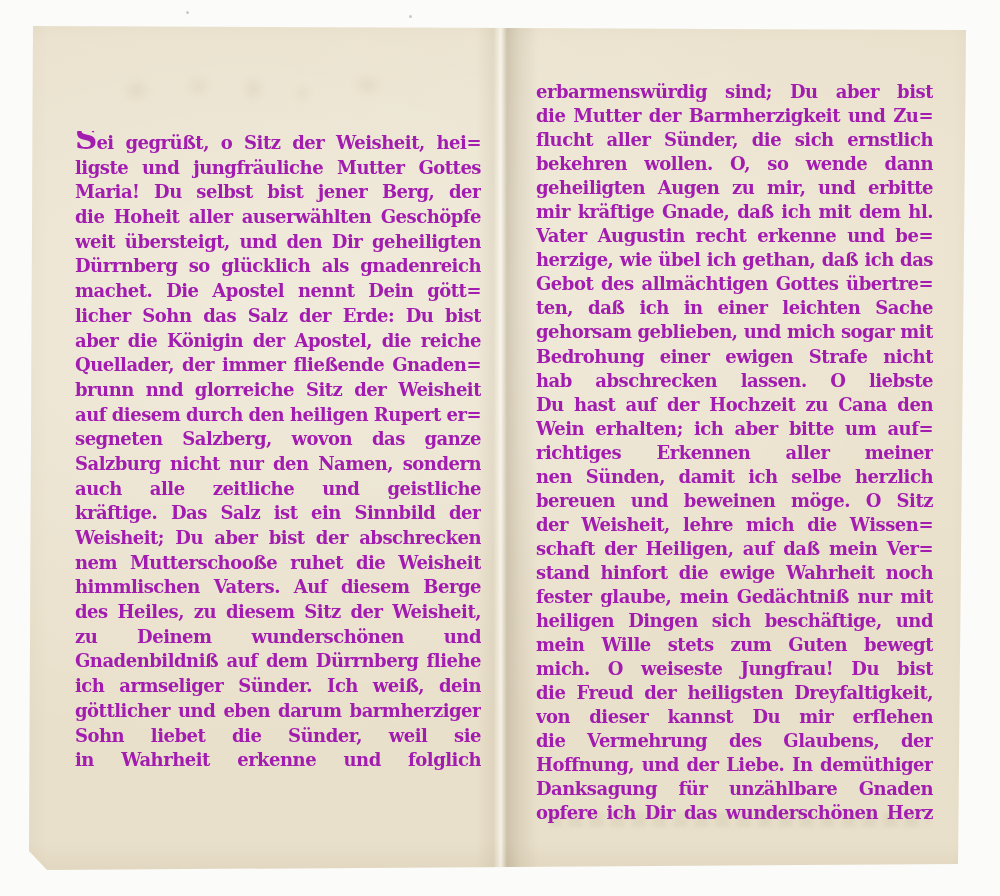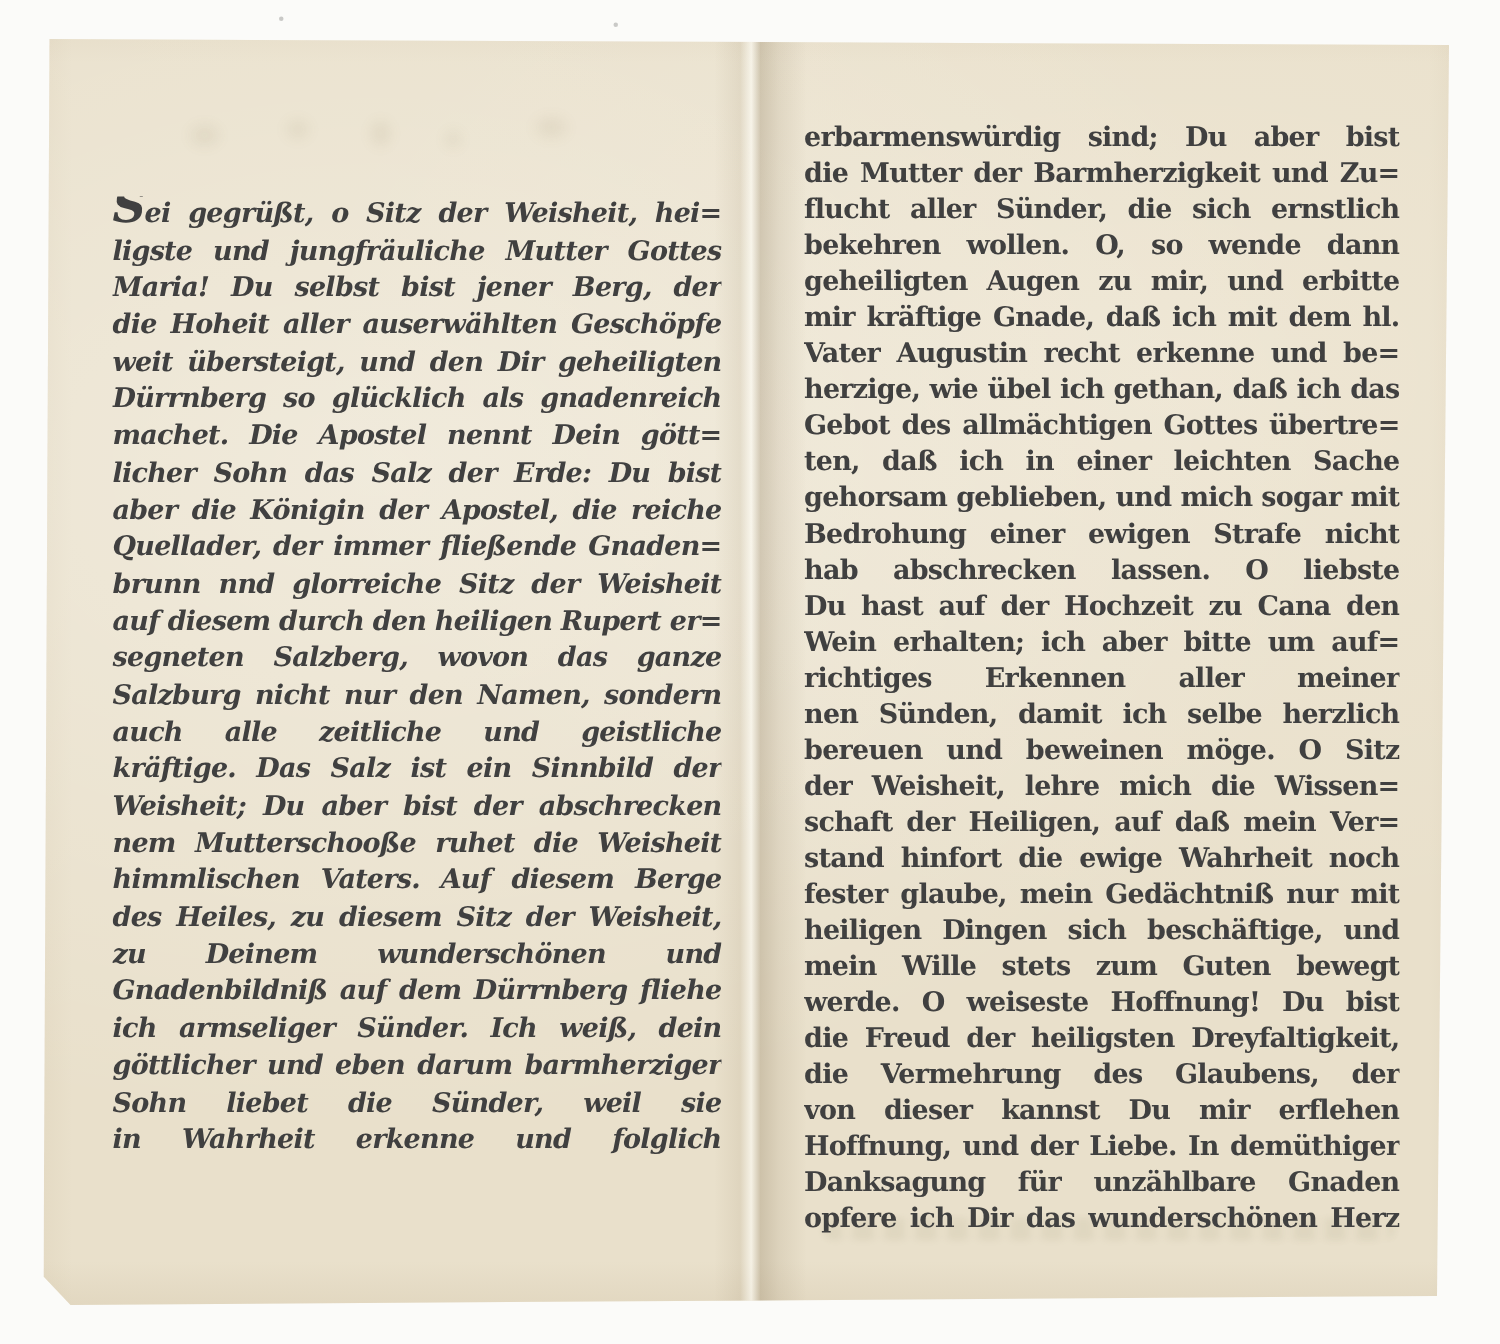--- a/index.html
+++ b/index.html
@@ -44,27 +44,27 @@
       radial-gradient(14px 17px at 46% 56%, rgba(128,112,74,.23), transparent 70%),
       radial-gradient(12px 13px at 60% 62%, rgba(128,112,74,.18), transparent 70%),
       radial-gradient(21px 15px at 79% 50%, rgba(128,112,74,.22), transparent 70%);
   }
   .ghost-bottom {
     position:absolute; left:548px; top:812px; width:382px; height:15px;
     filter:blur(2px); opacity:.45; border-radius:8px; pointer-events:none;
     background:repeating-linear-gradient(90deg,
       rgba(128,124,84,.20) 0 13px, rgba(128,124,84,.04) 13px 21px);
   }
-  .page { position:absolute; color:#404040; font-weight:700; letter-spacing:-0.5px; }
+  .page { position:absolute; color:#a21caf; font-weight:700; letter-spacing:-0.5px; }
   .page .line {
     text-align:justify; text-align-last:justify;
     overflow:hidden; white-space:normal;
   }
   .page-left  { left:75px;  top:131px; width:406px; font-size:18px; }
-  .page-left  .line { line-height:24.7px; height:24.7px;font-style:italic; }
+  .page-left  .line { line-height:24.7px; height:24.7px; }
   .page-right { left:536px; top:80px;  width:397px; font-size:18px; }
   .page-right .line { line-height:24.05px; height:24.05px; }
   .initial { font-size:31px; line-height:0; letter-spacing:-1px; }
 </style>
 </head>
 <body>
 
 <div class="scene">
   <div class="dust" style="left:186px; top:11px;"></div>
   <div class="dust" style="left:409px; top:15px;"></div>
@@ -122,22 +122,22 @@
         <div class="line">Wein erhalten; ich aber bitte um auf=</div>
         <div class="line">richtiges Erkennen aller meiner begange=</div>
         <div class="line">nen Sünden, damit ich selbe herzlich</div>
         <div class="line">bereuen und beweinen möge. O Sitz</div>
         <div class="line">der Weisheit, lehre mich die Wissen=</div>
         <div class="line">schaft der Heiligen, auf daß mein Ver=</div>
         <div class="line">stand hinfort die ewige Wahrheit noch</div>
         <div class="line">fester glaube, mein Gedächtniß nur mit</div>
         <div class="line">heiligen Dingen sich beschäftige, und</div>
         <div class="line">mein Wille stets zum Guten bewegt</div>
-        <div class="line">werde. O weiseste Hoffnung! Du bist</div>
+        <div class="line">mich. O weiseste Jungfrau! Du bist</div>
         <div class="line">die Freud der heiligsten Dreyfaltigkeit,</div>
+        <div class="line">von dieser kannst Du mir erflehen</div>
         <div class="line">die Vermehrung des Glaubens, der</div>
-        <div class="line">von dieser kannst Du mir erflehen</div>
         <div class="line">Hoffnung, und der Liebe. In demüthiger</div>
         <div class="line">Danksagung für unzählbare Gnaden</div>
         <div class="line">opfere ich Dir das wunderschönen Herz</div>
       </div>
   </div>
 </div>
 
 </body></html>

